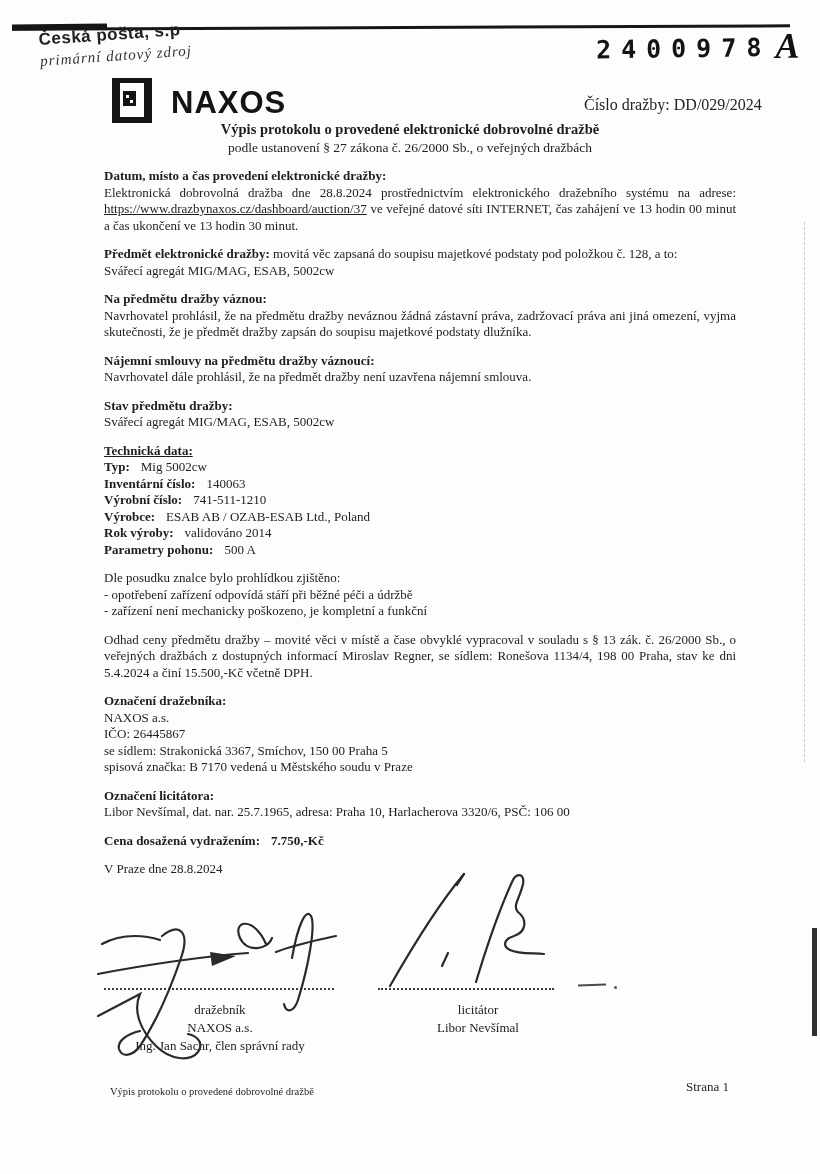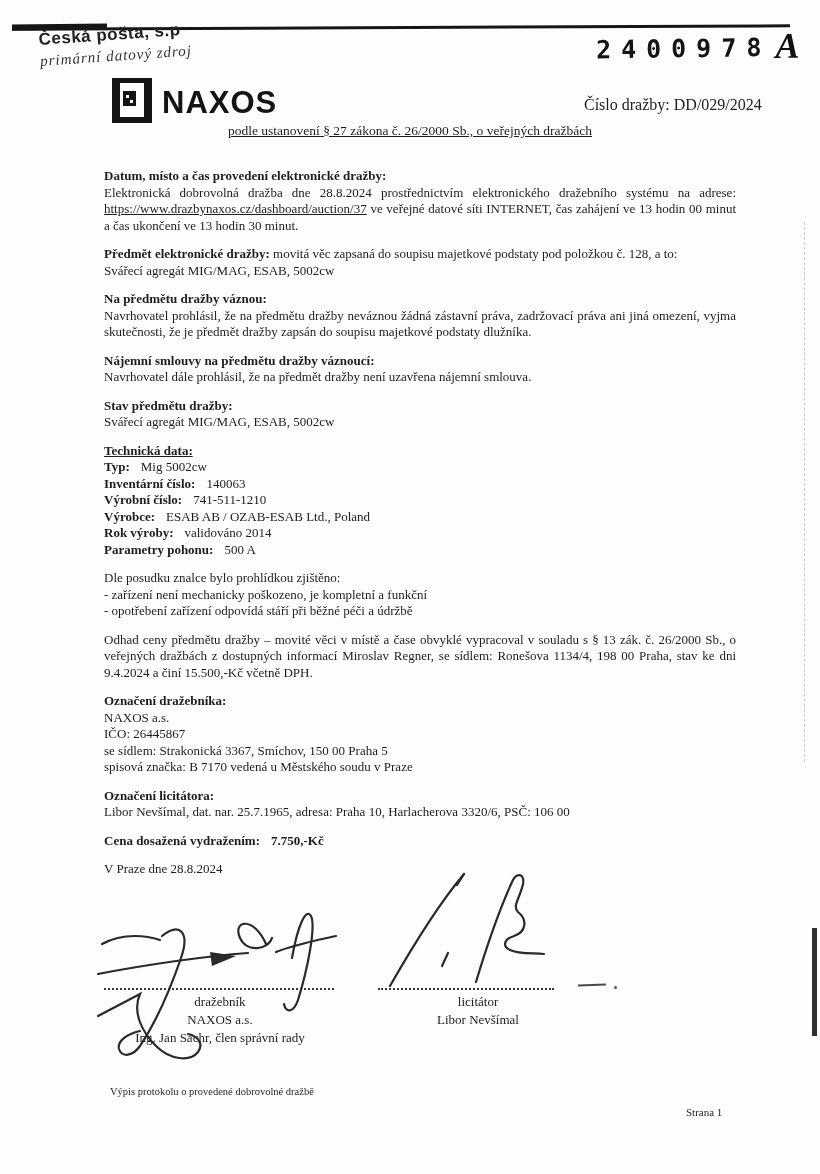--- a/index.html
+++ b/index.html
@@ -14,54 +14,54 @@
   .scan-right-dotted{position:absolute;left:804px;top:222px;height:540px;width:0;border-left:1px dashed #c9c9c6;}
   .scan-right-bar{position:absolute;left:812px;top:928px;width:5px;height:108px;background:#30302e;}
   
   .sender{position:absolute;left:38px;top:30px;transform:rotate(-4deg);transform-origin:left top;}
   .sender-name{font-family:"Liberation Sans",sans-serif;font-weight:bold;font-size:17px;letter-spacing:.5px;color:#222;}
   .sender-sub{font-style:italic;font-size:15px;color:#333;margin-top:3px;letter-spacing:1px;}
   .stamp{position:absolute;left:596px;top:26px;transform:rotate(-0.8deg);white-space:nowrap;}
   .stamp-digits{font-family:"DejaVu Sans Mono",monospace;font-weight:bold;font-size:25px;letter-spacing:10px;color:#141414;}
   .stamp-letter{font-family:"Liberation Serif",serif;font-weight:bold;font-style:italic;font-size:36px;color:#111;vertical-align:-2px;}
   
-  .logo{position:absolute;left:112px;top:78px;display:flex;align-items:center;gap:10px;}
+  .logo{position:absolute;left:112px;top:78px;display:flex;align-items:center;gap:19px;}
   .logo-text{font-family:"Liberation Sans",sans-serif;font-weight:900;font-size:31px;letter-spacing:1px;color:#141414;}
   .auction-no{position:absolute;left:584px;top:96px;font-size:16px;color:#222;}
   
   .title-block{position:absolute;left:0;right:0;top:121px;text-align:center;}
   .doc-title{font-weight:bold;font-size:14.5px;}
-  .doc-subtitle{font-size:13.5px;margin-top:2px;text-decoration:underline;}
+  .doc-subtitle{font-size:13.5px;margin-top:2px;}
   
   .content{position:absolute;left:104px;top:168px;width:632px;font-size:13px;line-height:1.27;}
   .content p{margin:0;text-align:justify;}
   .sec{margin-bottom:12px;}
   .h{font-weight:bold;}
   .u{text-decoration:underline;}
   .url{text-decoration:underline;color:#1d1d1d;}
   .tv{margin-left:11px;}
   .plain{text-align:left !important;}
   .date-line{margin-top:22px;}
   
   .sig{position:absolute;font-size:13px;text-align:center;}
   .sig-left{left:100px;top:958px;width:240px;}
   .sig-right{left:378px;top:958px;width:200px;}
   .sig-line{border-bottom:2px dotted #3a3a3a;height:30px;}
   .sig-left .sig-line{margin:0 6px 0 4px;}
   .sig-right .sig-line{margin:0 24px 0 0;}
-  .sig-role{margin-top:4px;}
+  .sig-role{margin-top:12px;}
   .sig-name{margin-top:2px;}
   .sig-svg{position:absolute;pointer-events:none;}
   .svg-left{left:-6px;top:-64px;}
   .svg-right{left:6px;top:-90px;}
   .sig-extra-dash{position:absolute;left:200px;top:26px;width:28px;border-top:2px solid #4a4a4a;transform:rotate(-2deg);}
   .sig-extra-dot{position:absolute;left:236px;top:28px;width:3px;height:3px;background:#555;border-radius:50%;}
   
   .footer-left{position:absolute;left:110px;top:1086px;font-size:10.5px;color:#262626;}
-  .footer-right{position:absolute;left:686px;top:1106px;font-size:11px;color:#262626;font-family:Liberation Serif, serif;}
+  .footer-right{position:absolute;left:686px;top:1079px;font-size:13px;color:#262626;font-family:Liberation Serif, serif;}
 </style>
 </head>
 <body>
 
 <div class="page">
 
   <div class="scan-topline"></div>
   <div class="scan-topline-blob"></div>
   <div class="scan-right-dotted"></div>
   <div class="scan-right-bar"></div>
@@ -85,20 +85,21 @@
         <rect x="14" y="17" width="3" height="3" fill="#fdfdfb"></rect>
         <rect x="18" y="22" width="3" height="3" fill="#fdfdfb"></rect>
         <rect x="16" y="39" width="8" height="6" fill="#141414"></rect>
       </svg>
     </span>
     <span class="logo-text">NAXOS</span>
   </div>
   <div class="auction-no">Číslo dražby: DD/029/2024</div>
 
   <div class="title-block">
+    <div class="doc-title">Výpis protokolu o provedené elektronické dobrovolné dražbě</div>
     <div class="doc-subtitle">podle ustanovení § 27 zákona č. 26/2000 Sb., o veřejných dražbách</div>
   </div>
 
   <div class="content">
 
     <div class="sec">
       <p class="h plain">Datum, místo a čas provedení elektronické dražby:</p>
       <p><span>Elektronická dobrovolná dražba dne 28.8.2024 prostřednictvím elektronického dražebního systému na adrese: </span><span class="url">https://www.drazbynaxos.cz/dashboard/auction/37</span><span> ve veřejné datové síti INTERNET, čas zahájení ve 13 hodin 00 minut a čas ukončení ve 13 hodin 30 minut.</span></p>
     </div>
 
@@ -127,26 +128,26 @@
       <p class="plain"><b>Typ:</b><span class="tv">Mig 5002cw</span></p>
       <p class="plain"><b>Inventární číslo:</b><span class="tv">140063</span></p>
       <p class="plain"><b>Výrobní číslo:</b><span class="tv">741-511-1210</span></p>
       <p class="plain"><b>Výrobce:</b><span class="tv">ESAB AB / OZAB-ESAB Ltd., Poland</span></p>
       <p class="plain"><b>Rok výroby:</b><span class="tv">validováno 2014</span></p>
       <p class="plain"><b>Parametry pohonu:</b><span class="tv">500 A</span></p>
     </div>
 
     <div class="sec">
       <p class="plain">Dle posudku znalce bylo prohlídkou zjištěno:</p>
+      <p class="plain">- opotřebení zařízení odpovídá stáří při běžné péči a údržbě</p>
       <p class="plain">- zařízení není mechanicky poškozeno, je kompletní a funkční</p>
-      <p class="plain">- opotřebení zařízení odpovídá stáří při běžné péči a údržbě</p>
-    </div>
-
-    <div class="sec">
-      <p>Odhad ceny předmětu dražby – movité věci v místě a čase obvyklé vypracoval v souladu s § 13 zák. č. 26/2000 Sb., o veřejných dražbách z dostupných informací Miroslav Regner, se sídlem: Ronešova 1134/4, 198 00 Praha, stav ke dni 9.4.2024 a činí 15.500,-Kč včetně DPH.</p>
+    </div>
+
+    <div class="sec">
+      <p>Odhad ceny předmětu dražby – movité věci v místě a čase obvyklé vypracoval v souladu s § 13 zák. č. 26/2000 Sb., o veřejných dražbách z dostupných informací Miroslav Regner, se sídlem: Ronešova 1134/4, 198 00 Praha, stav ke dni 5.4.2024 a činí 15.500,-Kč včetně DPH.</p>
     </div>
 
     <div class="sec">
       <p class="h plain">Označení dražebníka:</p>
       <p class="plain">NAXOS a.s.</p>
       <p class="plain">IČO: 26445867</p>
       <p class="plain">se sídlem: Strakonická 3367, Smíchov, 150 00 Praha 5</p>
       <p class="plain">spisová značka: B 7170 vedená u Městského soudu v Praze</p>
     </div>
 

